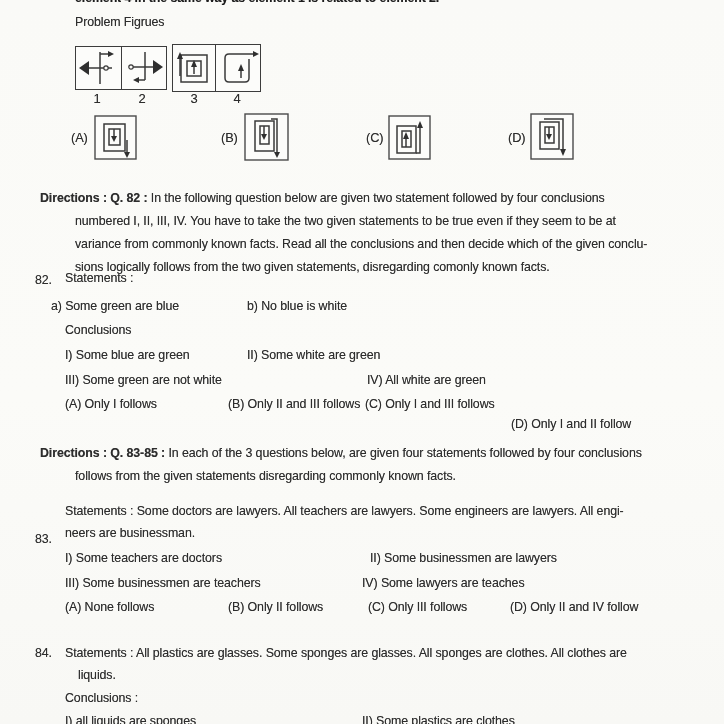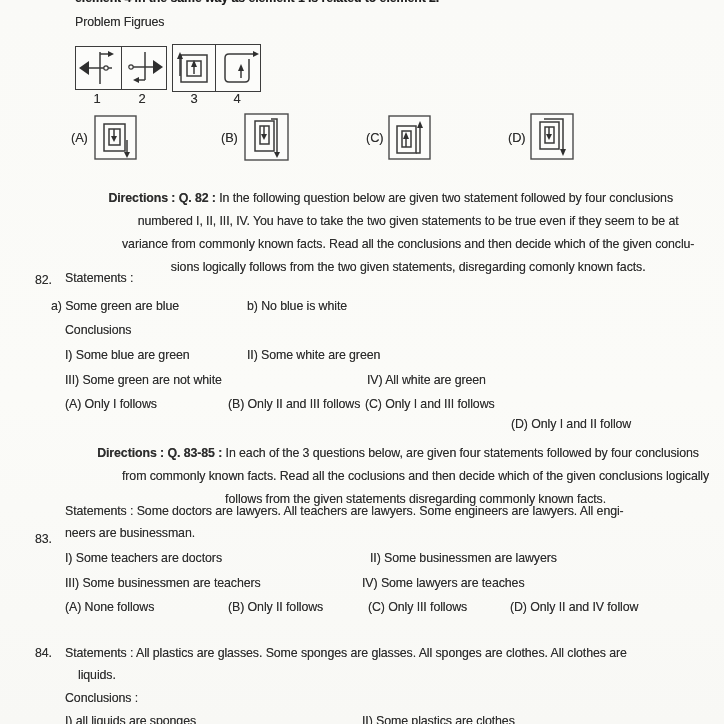--- a/index.html
+++ b/index.html
@@ -3,25 +3,25 @@
 <meta charset="utf-8">
 <style>
   html,body{margin:0;padding:0;}
   body{
     width:724px;height:724px;overflow:hidden;position:relative;
     background:linear-gradient(180deg,#fafaf7 0%,#fbfbf8 55%,#f8f8f5 100%);
     font-family:"Liberation Sans","DejaVu Sans",sans-serif;
     color:#2d2d2d;
   }
   .abs{position:absolute;white-space:nowrap;}
-  .t{font-size:12.4px;letter-spacing:-0.1px;text-shadow:0 0 0.6px rgba(45,45,45,0.55);text-align:center;}
+  .t{font-size:12.4px;letter-spacing:-0.1px;text-shadow:0 0 0.6px rgba(45,45,45,0.55);}
   .b{font-weight:700;}
   .line{height:23px;line-height:23px;white-space:nowrap;}
   .indent{padding-left:35px;}
-  .dir{position:absolute;margin-left:47px;}
+  .dir{position:absolute;}
   .figlabel{font-size:13px;text-align:center;width:20px;}
   .optlabel{font-size:12.8px;}
   svg{display:block;}
   .fx{stroke:#3a3a3a;stroke-width:1.5;fill:none;}
   .fh{fill:#2f2f2f;stroke:none;}
   .cellbox{position:absolute;border:1.4px solid #3c3c3c;display:flex;background:rgba(255,255,255,0.35);}
   .cell{flex:1;display:flex;align-items:center;justify-content:center;}
   .cell+.cell{border-left:1.4px solid #3c3c3c;}
 </style>
 </head>
@@ -139,21 +139,20 @@
 <div class="abs t" style="left:247px;top:348px;">II) Some white are green</div>
 <div class="abs t" style="left:65px;top:373px;">III) Some green are not white</div>
 <div class="abs t" style="left:367px;top:373px;">IV) All white are green</div>
 <div class="abs t" style="left:65px;top:397px;">(A) Only I follows</div>
 <div class="abs t" style="left:228px;top:397px;">(B) Only II and III follows</div>
 <div class="abs t" style="left:365px;top:397px;">(C) Only I and III follows</div>
 <div class="abs t" style="left:511px;top:417px;">(D) Only I and II follow</div>
 
 <div class="dir t" style="left:40px;top:442px;">
   <div class="line"><span class="b">Directions : Q. 83-85 :</span> <span>In each of the 3 questions below, are given four statements followed by four conclusions</span></div>
-  <div class="line indent">from commonly known facts. Read all the coclusions and then decide which of the given conclusions logically</div>
   <div class="line indent">follows from the given statements disregarding commonly known facts.</div>
 </div>
 
 <div class="abs t" style="left:35px;top:504px;margin-top:28px;">83.</div>
 <div class="abs t" style="left:65px;top:504px;">Statements : Some doctors are lawyers. All teachers are lawyers. Some engineers are lawyers. All engi-</div>
 <div class="abs t" style="left:65px;top:526px;">neers are businessman.</div>
 <div class="abs t" style="left:65px;top:551px;">I) Some teachers are doctors</div>
 <div class="abs t" style="left:362px;top:551px;margin-left:8px;">II) Some businessmen are lawyers</div>
 <div class="abs t" style="left:65px;top:576px;">III) Some businessmen are teachers</div>
 <div class="abs t" style="left:362px;top:576px;">IV) Some lawyers are teaches</div>

